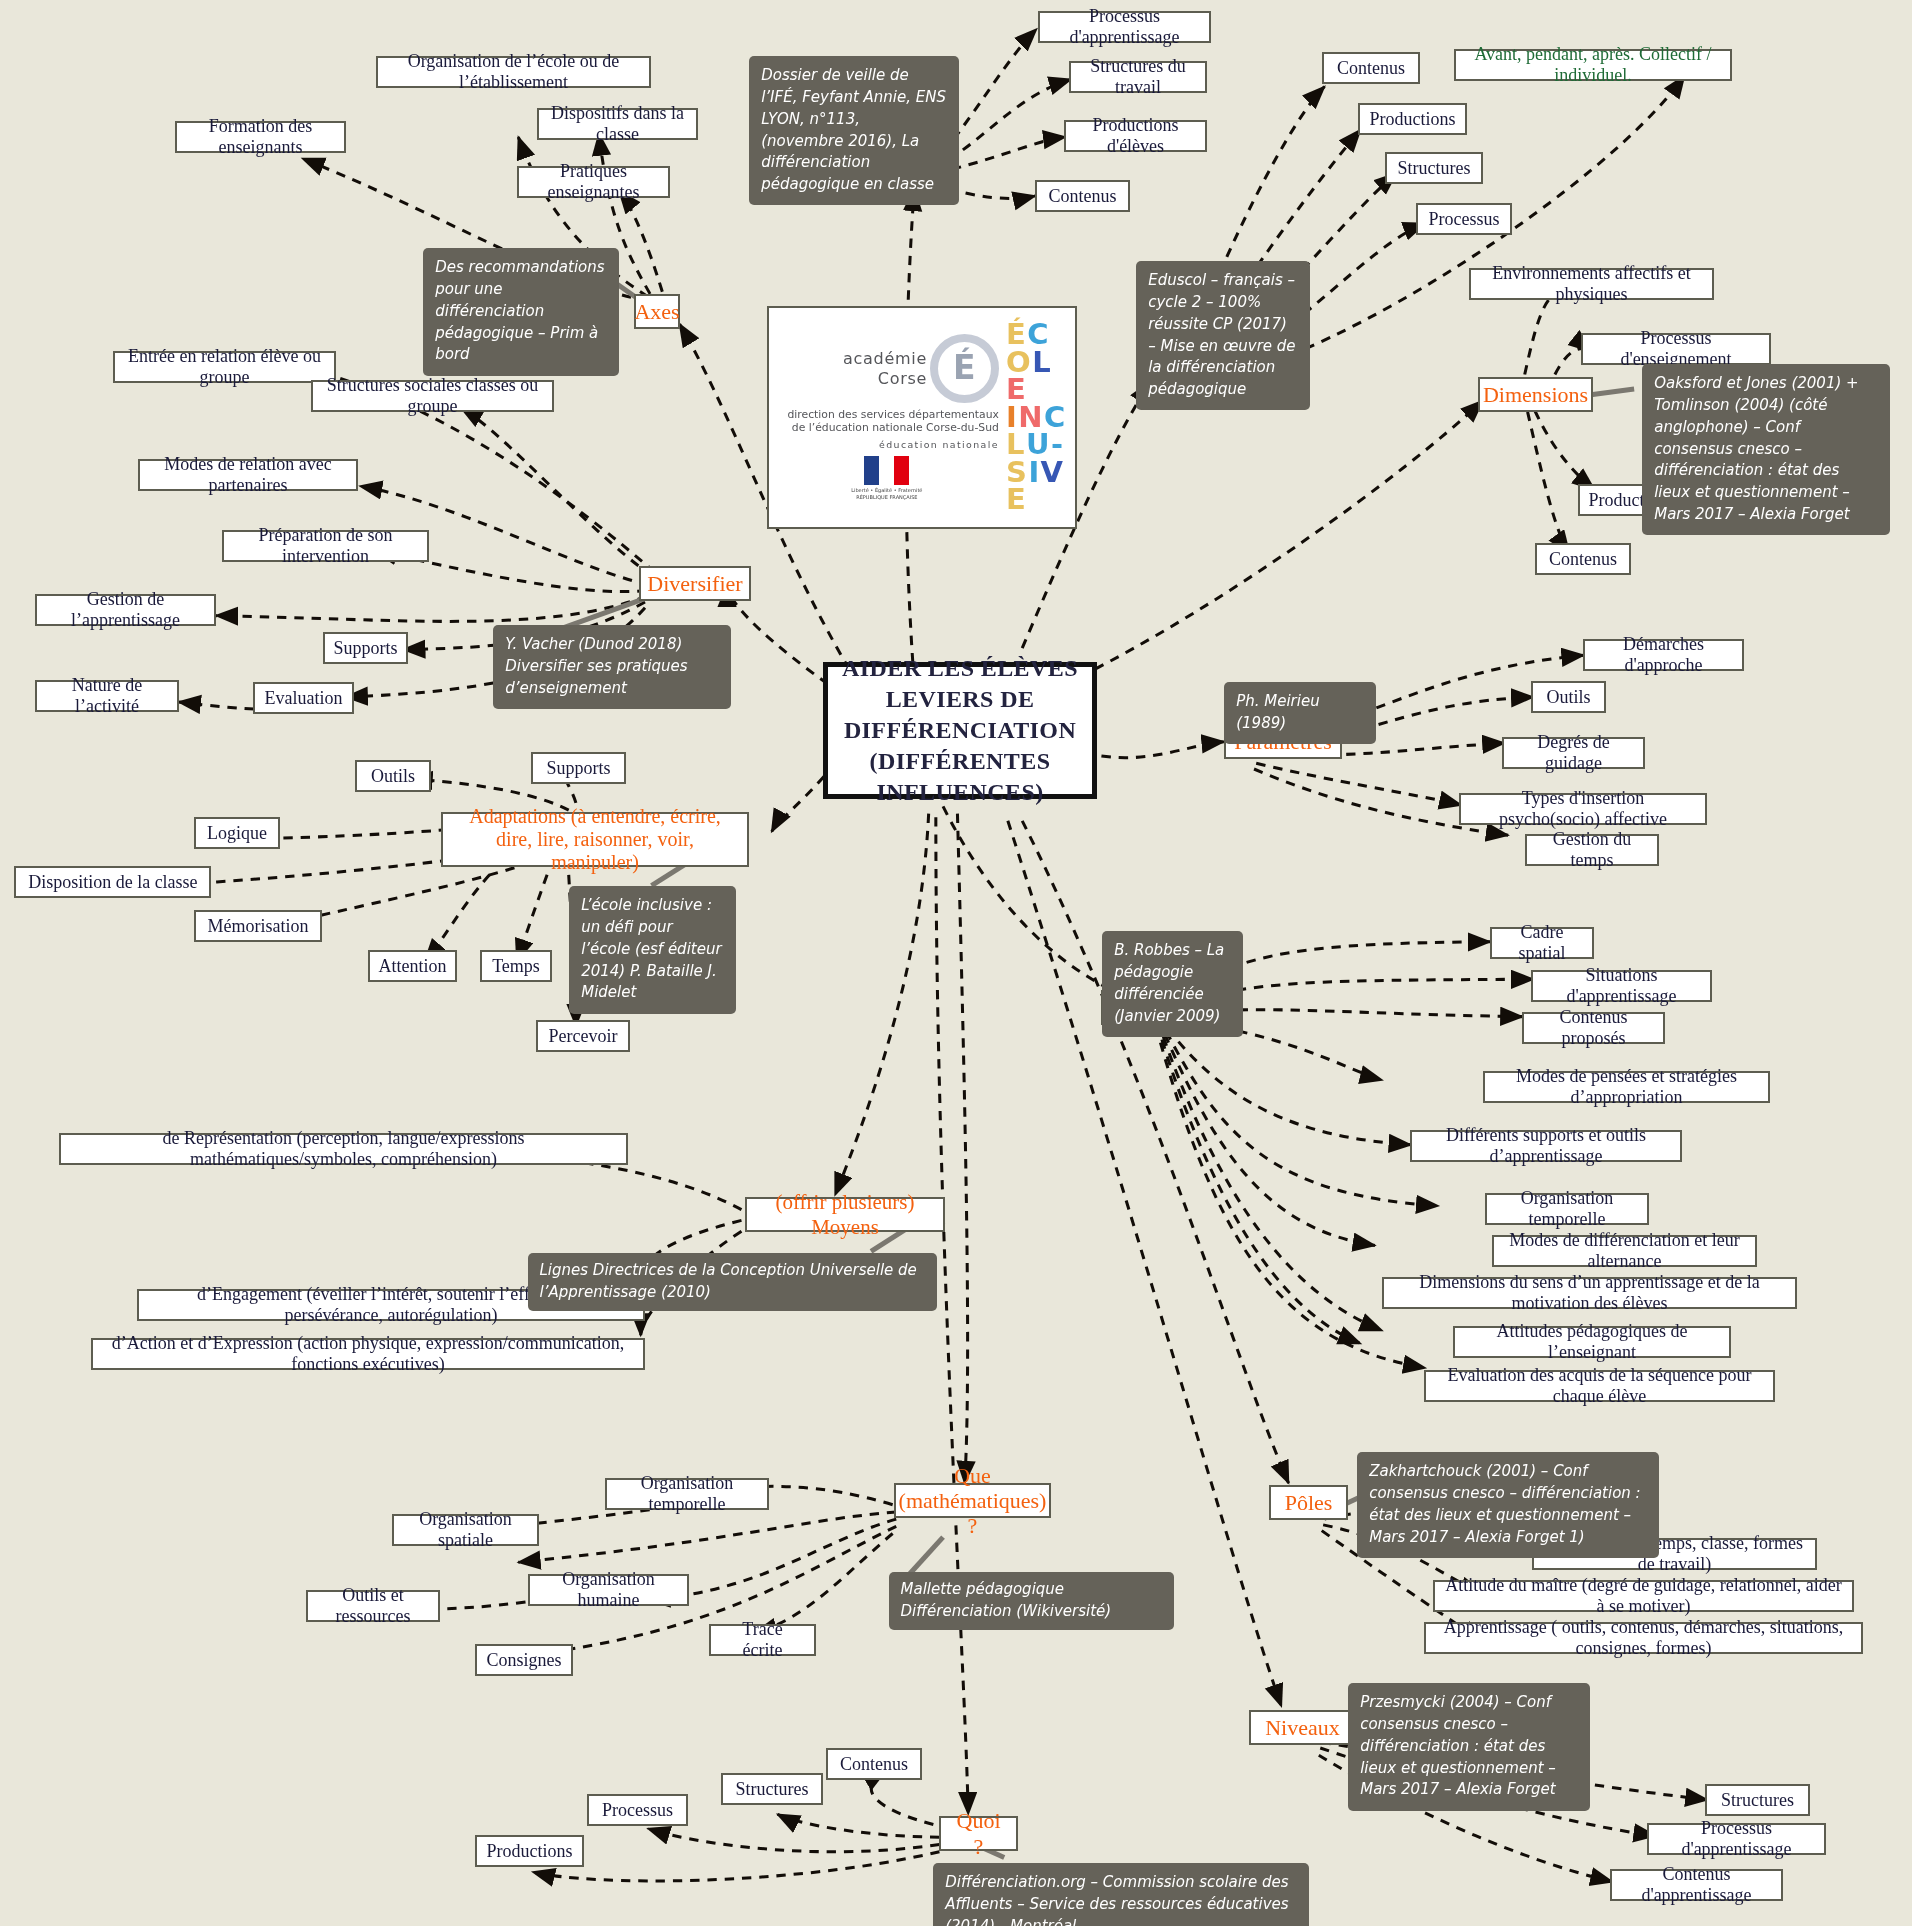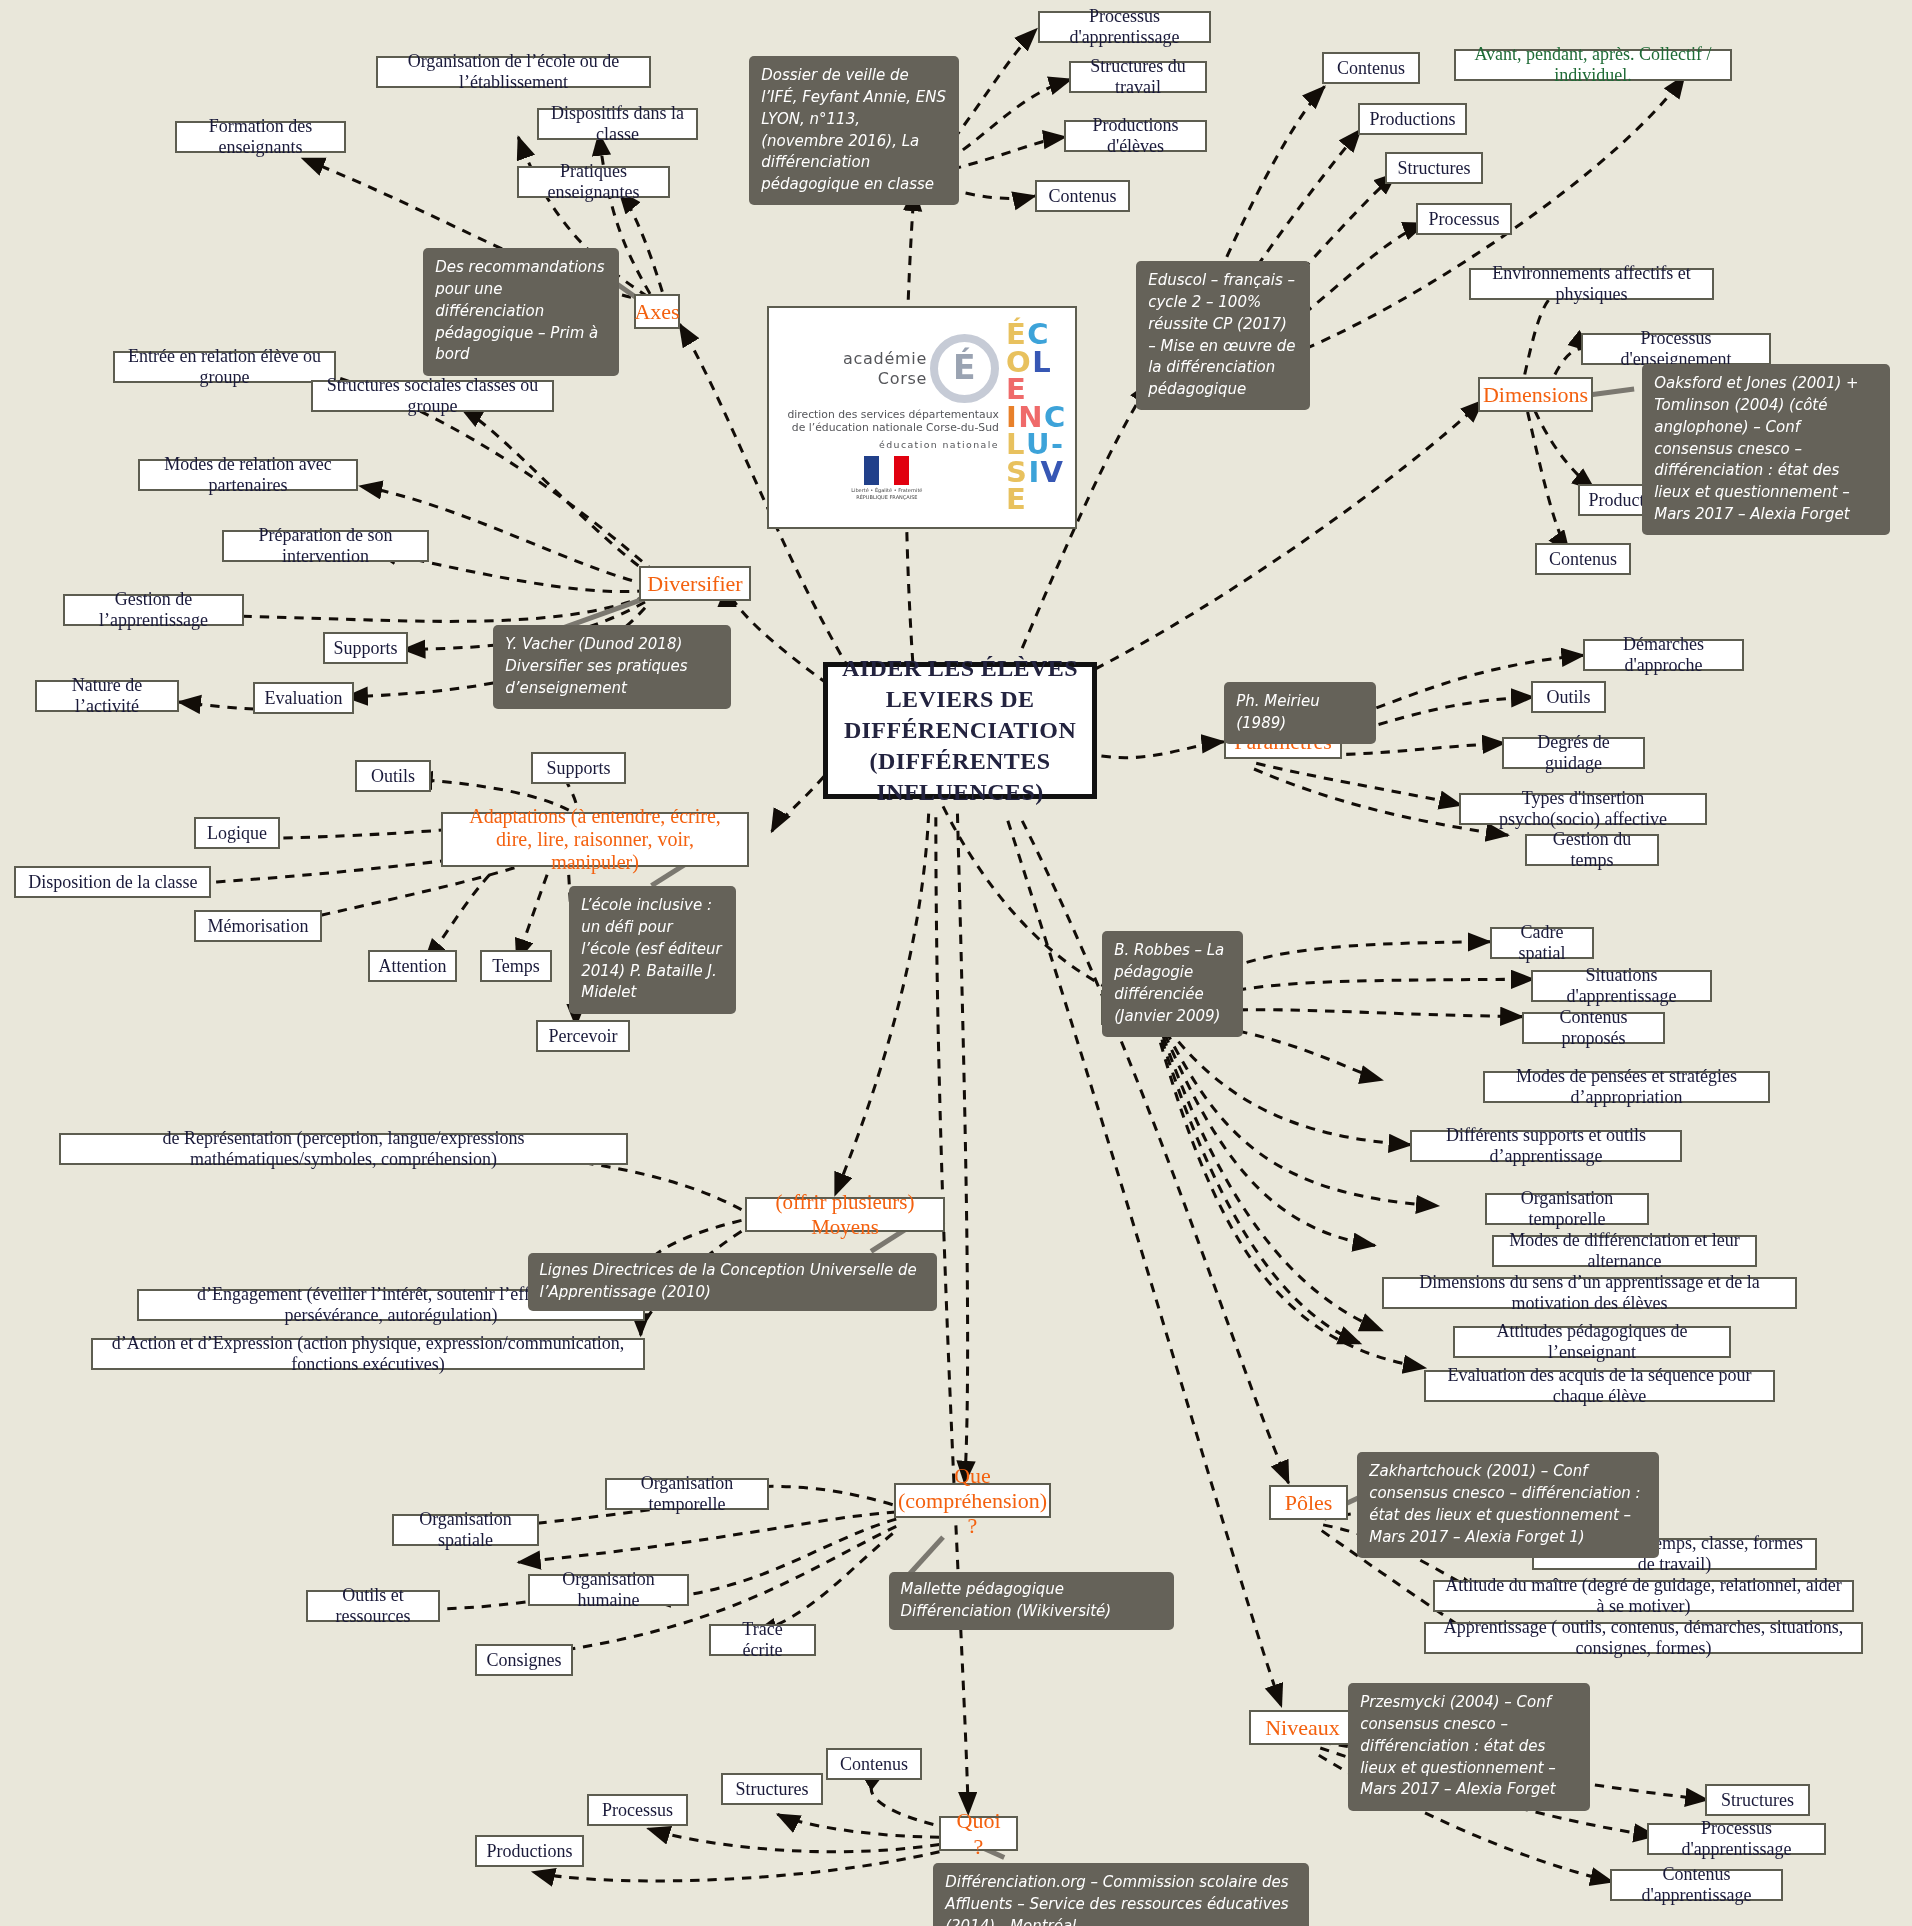--- a/index.html
+++ b/index.html
@@ -287,21 +287,21 @@
   <div class="node" style="left:1581px;top:333px;width:190px;height:32px;">Processus d'enseignement</div>
   <div class="node" style="left:1578px;top:484px;width:107px;height:32px;">Productions</div>
   <div class="node" style="left:1535px;top:543px;width:96px;height:32px;">Contenus</div>
 
   <div class="node topic" style="left:639px;top:566px;width:112px;height:35px;">Diversifier</div>
   <div class="callout" style="left:493px;top:625px;width:238px;">Y. Vacher (Dunod 2018) Diversifier ses pratiques d’enseignement</div>
   <div class="node" style="left:113px;top:351px;width:223px;height:32px;">Entrée en relation élève ou groupe</div>
   <div class="node" style="left:311px;top:380px;width:243px;height:32px;">Structures sociales classes ou groupe</div>
   <div class="node" style="left:138px;top:459px;width:220px;height:32px;">Modes de relation avec partenaires</div>
   <div class="node" style="left:222px;top:530px;width:207px;height:32px;">Préparation de son intervention</div>
-  <div class="node" style="left:35px;top:594px;width:181px;height:32px;margin-left:28px;">Gestion de l’apprentissage</div>
+  <div class="node" style="left:35px;top:594px;width:181px;height:32px;">Gestion de l’apprentissage</div>
   <div class="node" style="left:323px;top:632px;width:85px;height:32px;">Supports</div>
   <div class="node" style="left:253px;top:682px;width:101px;height:32px;">Evaluation</div>
   <div class="node" style="left:35px;top:680px;width:144px;height:32px;">Nature de l’activité</div>
 
   <div class="node topic" style="left:441px;top:812px;width:308px;height:55px;font-size:20px;">Adaptations (à entendre, écrire, dire, lire, raisonner, voir, manipuler)</div>
   <div class="callout" style="left:569px;top:886px;width:167px;">L’école inclusive : un défi pour l’école (esf éditeur 2014) P. Bataille J. Midelet</div>
   <div class="node" style="left:355px;top:760px;width:76px;height:32px;">Outils</div>
   <div class="node" style="left:531px;top:752px;width:95px;height:32px;">Supports</div>
   <div class="node" style="left:194px;top:817px;width:86px;height:32px;">Logique</div>
   <div class="node" style="left:14.4px;top:866px;width:197px;height:32px;">Disposition de la classe</div>
@@ -330,21 +330,21 @@
   <div class="node" style="left:1382px;top:1277px;width:415px;height:32px;">Dimensions du sens d’un apprentissage et de la motivation des élèves</div>
   <div class="node" style="left:1453px;top:1326px;width:278px;height:32px;">Attitudes pédagogiques de l’enseignant</div>
   <div class="node" style="left:1424px;top:1370px;width:351px;height:32px;">Evaluation des acquis de la séquence pour chaque élève</div>
 
   <div class="node topic" style="left:745px;top:1197px;width:200px;height:35px;font-size:21px;">(offrir plusieurs) Moyens</div>
   <div class="callout" style="left:528px;top:1253px;width:409px;padding:7.2px 11.5px;">Lignes Directrices de la Conception Universelle de l’Apprentissage (2010)</div>
   <div class="node" style="left:59px;top:1133px;width:569px;height:32px;">de Représentation (perception, langue/expressions mathématiques/symboles, compréhension)</div>
   <div class="node" style="left:137px;top:1289px;width:508px;height:32px;">d’Engagement (éveiller l’intérêt, soutenir l’effort et la persévérance, autorégulation)</div>
   <div class="node" style="left:91px;top:1338px;width:554px;height:32px;">d’Action et d’Expression (action physique, expression/communication, fonctions exécutives)</div>
 
-  <div class="node topic" style="left:894px;top:1483px;width:157px;height:35px;">Que (compréhension) ?</div>
+  <div class="node topic" style="left:894px;top:1483px;width:157px;height:35px;">Que (mathématiques) ?</div>
   <div class="callout" style="left:889px;top:1572px;width:285px;padding:7.2px 11.5px;">Mallette pédagogique Différenciation (Wikiversité)</div>
   <div class="node" style="left:605px;top:1478px;width:164px;height:32px;">Organisation temporelle</div>
   <div class="node" style="left:392px;top:1514px;width:147px;height:32px;">Organisation spatiale</div>
   <div class="node" style="left:528px;top:1574px;width:161px;height:32px;">Organisation humaine</div>
   <div class="node" style="left:306px;top:1590px;width:134px;height:32px;">Outils et ressources</div>
   <div class="node" style="left:475px;top:1644px;width:98px;height:32px;">Consignes</div>
   <div class="node" style="left:709px;top:1624px;width:107px;height:32px;">Trace écrite</div>
 
   <div class="node topic" style="left:1269px;top:1485px;width:79px;height:35px;">Pôles</div>
   <div class="callout" style="left:1357px;top:1452px;width:302px;">Zakhartchouck (2001) – Conf consensus cnesco – différenciation : état des lieux et questionnement – Mars 2017 – Alexia Forget 1)</div>

